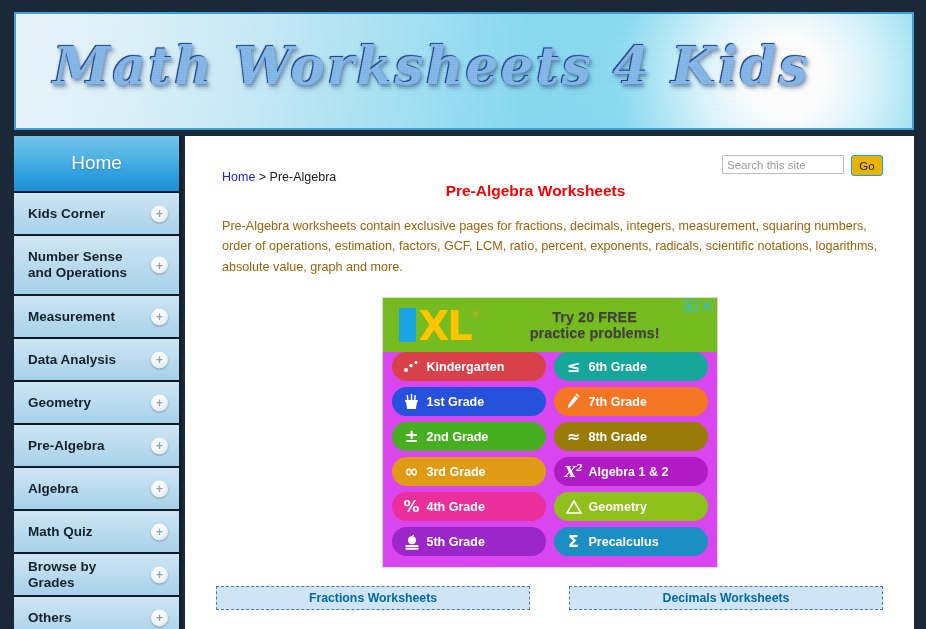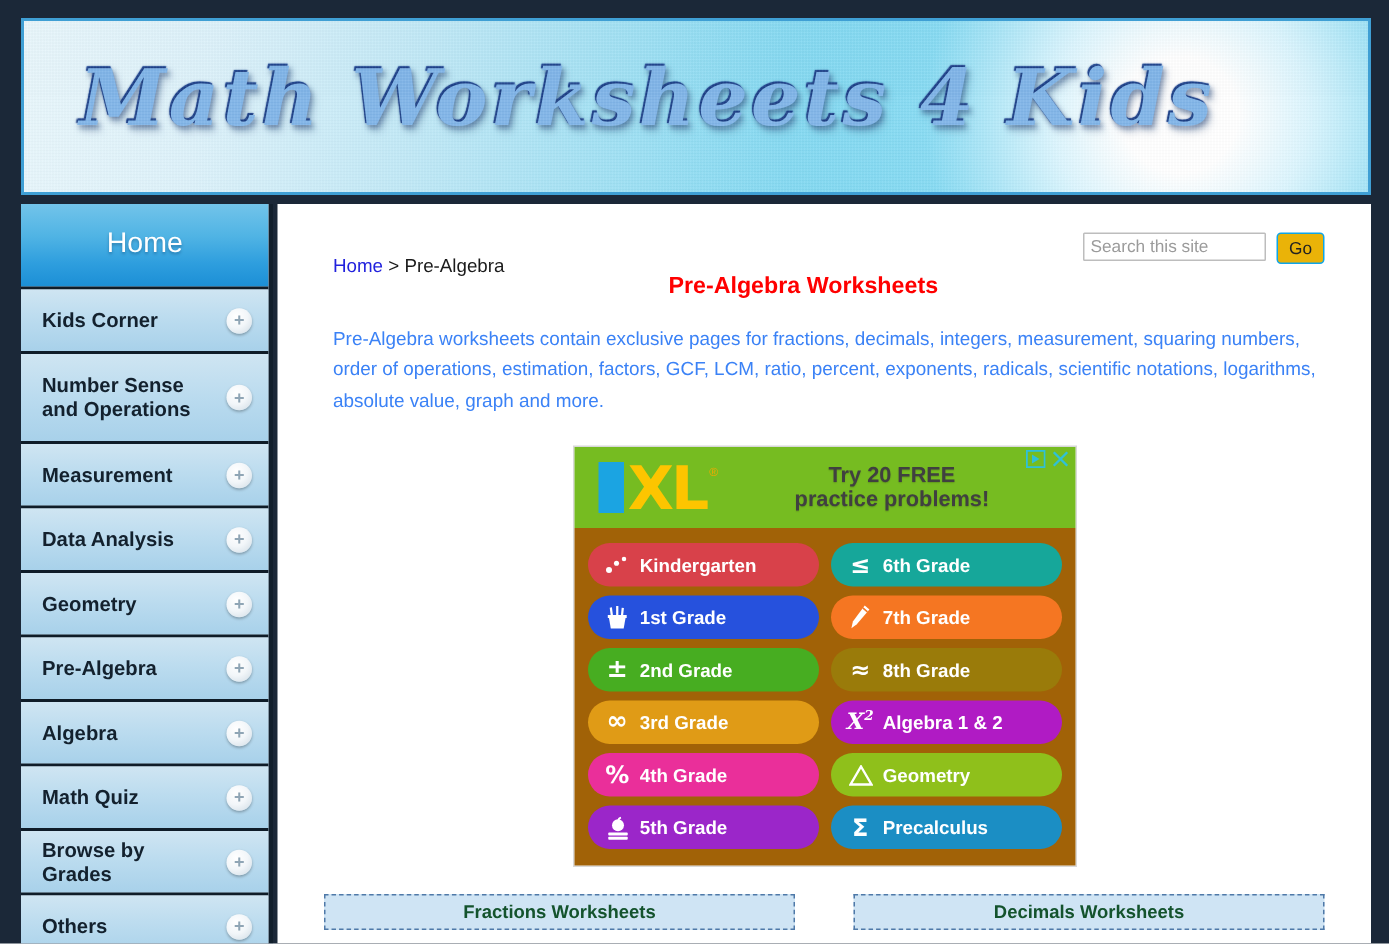--- a/index.html
+++ b/index.html
@@ -181,21 +181,21 @@
     font-size: 15.5px;
     font-weight: bold;
     color: #ff0000;
     padding-right: 28px;
   }
   #intro-paragraph {
     margin: 16px 0 0 0;
     padding: 0 20px 0 37px;
     font-size: 12.6px;
     line-height: 1.62;
-    color: #3b82f6;
+    color: #a16207;
     text-align: left;
   }
 
   
   #ad-block {
     position: relative;
     width: 336px;
     margin: 20px auto 0 auto;
     border: 1px solid #d8d8d8;
     box-sizing: border-box;
@@ -259,22 +259,22 @@
     width: 15px;
     height: 14px;
     display: flex;
     align-items: center;
     justify-content: center;
     cursor: pointer;
   }
   #ad-grid {
     display: flex;
     gap: 8px;
-    padding: 10px 9px 11px 9px;
-    background: #a16207;
+    padding: 0 9px 11px 9px;
+    background: #d946ef;
   }
   .ad-col {
     flex: 1;
     display: flex;
     flex-direction: column;
     gap: 6px;
   }
   .grade-pill {
     display: flex;
     align-items: center;
@@ -308,21 +308,21 @@
     gap: 39px;
     padding: 18px 31px 0 31px;
   }
   .bottom-col { flex: 1; min-width: 0; }
   .col-header {
     background: #cfe4f4;
     border: 1px dashed #4f79a8;
     text-align: center;
     font-size: 12.3px;
     font-weight: bold;
-    color: #14532d;
+    color: #0369a1;
     padding: 4px 0;
     box-sizing: border-box;
   }
 </style>
 </head>
 <body>
 
 <div id="header-banner">
   <div id="site-logo-text">Math Worksheets 4 Kids</div>
 </div>

